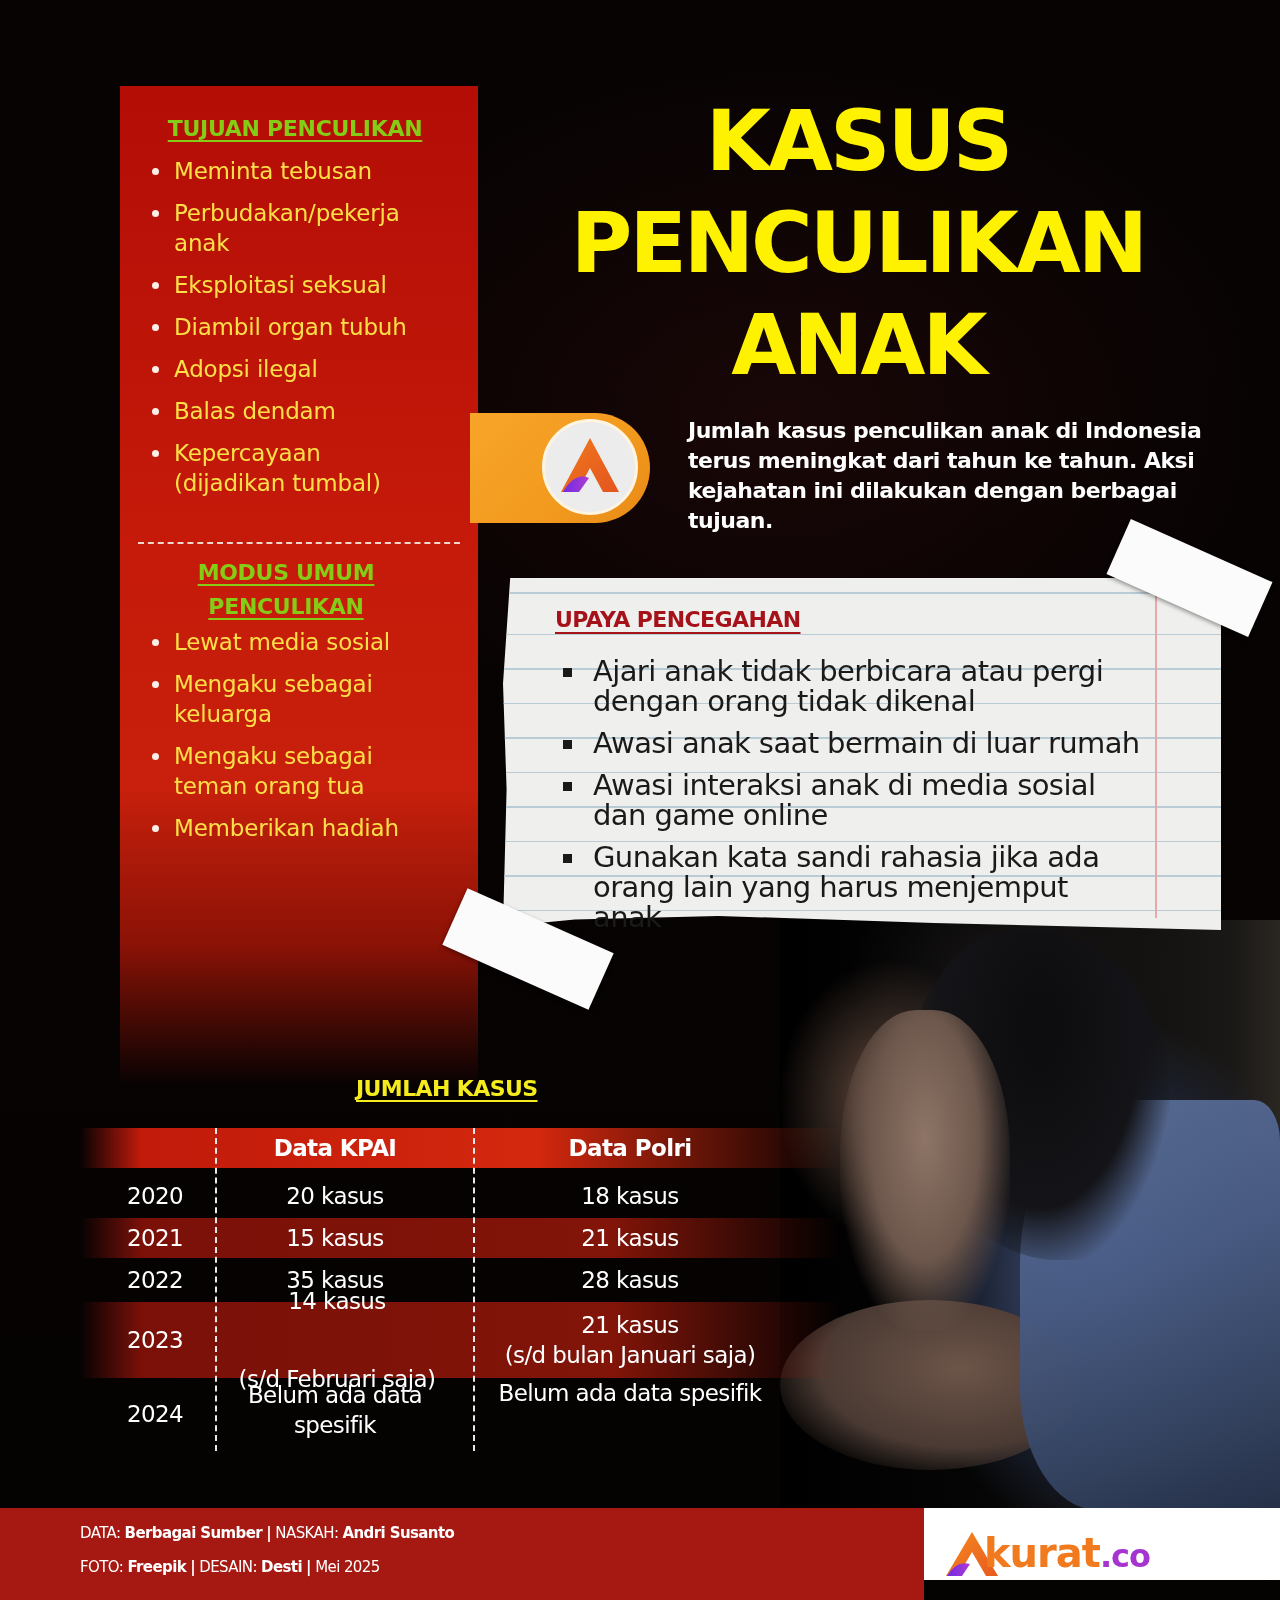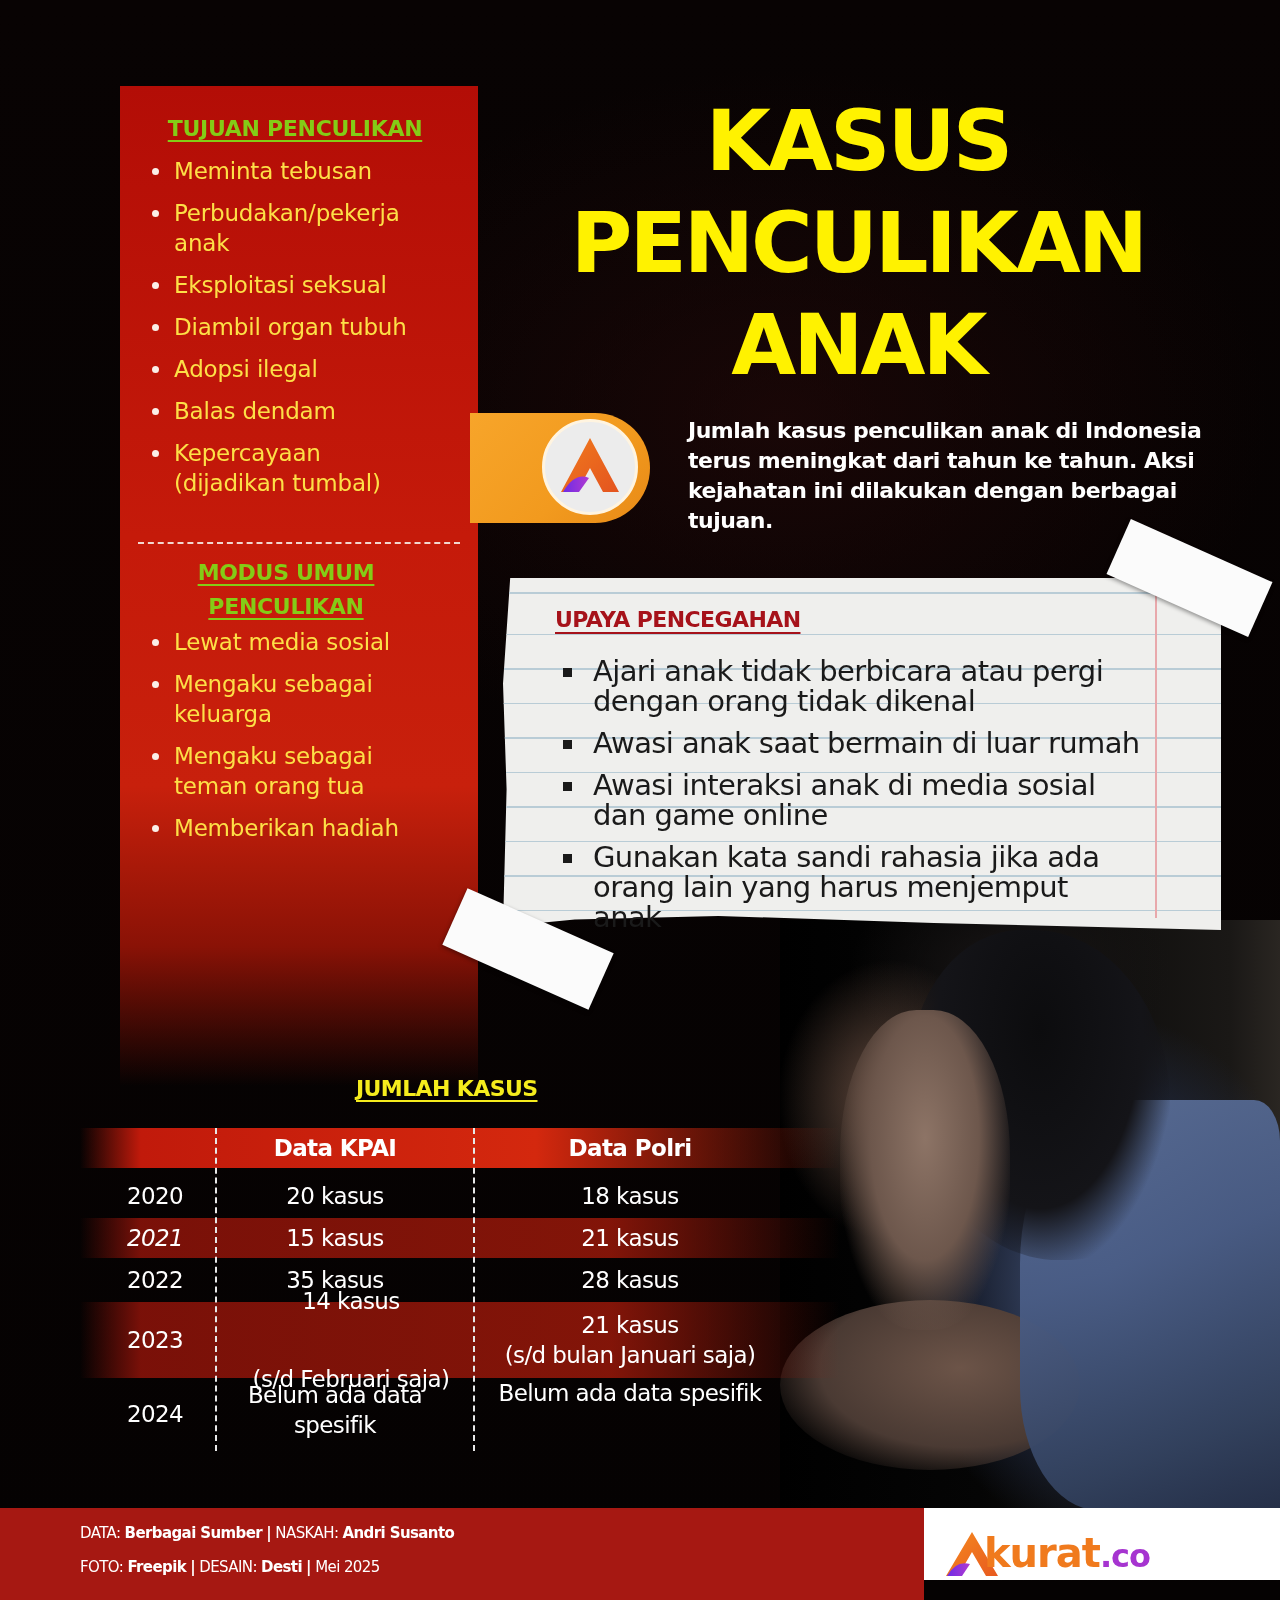--- a/index.html
+++ b/index.html
@@ -244,30 +244,30 @@
   <div class="band" style="top:90px; height:40px; opacity:0.85;"></div>
   <div class="band" style="top:174px; height:76px; opacity:0.85;"></div>
 
   <div class="cell hdr" style="left:130px; top:0; width:250px; height:40px;">Data KPAI</div>
   <div class="cell hdr" style="left:380px; top:0; width:340px; height:40px;">Data Polri</div>
 
   <div class="cell" style="left:20px; top:48px; width:110px; height:40px;">2020</div>
   <div class="cell" style="left:130px; top:48px; width:250px; height:40px;">20 kasus</div>
   <div class="cell" style="left:380px; top:48px; width:340px; height:40px;">18 kasus</div>
 
-  <div class="cell" style="left:20px; top:90px; width:110px; height:40px;font-style:italic;">2021</div>
+  <div class="cell" style="left:20px; top:90px; width:110px; height:40px;">2021</div>
   <div class="cell" style="left:130px; top:90px; width:250px; height:40px;">15 kasus</div>
   <div class="cell" style="left:380px; top:90px; width:340px; height:40px;">21 kasus</div>
 
   <div class="cell" style="left:20px; top:132px; width:110px; height:40px;">2022</div>
   <div class="cell" style="left:130px; top:132px; width:250px; height:40px;">35 kasus</div>
   <div class="cell" style="left:380px; top:132px; width:340px; height:40px;">28 kasus</div>
 
   <div class="cell" style="left:20px; top:176px; width:110px; height:72px;">2023</div>
-  <div class="cell" style="left:146px; top:176px; width:250px; height:72px;gap:48px;">
+  <div class="cell" style="left:132px; top:176px; width:250px; height:72px;gap:48px;">
     <span>14 kasus</span>
     <span>(s/d Februari saja)</span>
   </div>
   <div class="cell" style="left:380px; top:176px; width:340px; height:72px;">
     <span>21 kasus</span>
     <span>(s/d bulan Januari saja)</span>
   </div>
 
   <div class="cell" style="left:20px; top:250px; width:110px; height:72px;">2024</div>
   <div class="cell" style="left:130px; top:250px; width:250px; height:64px;">

